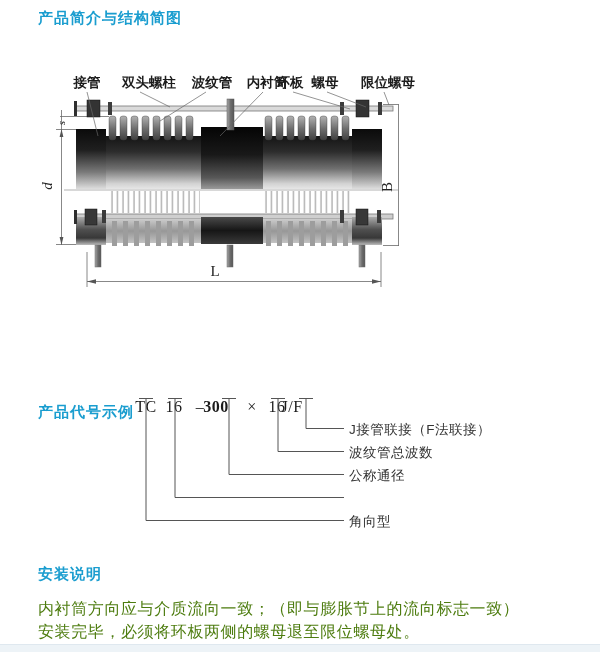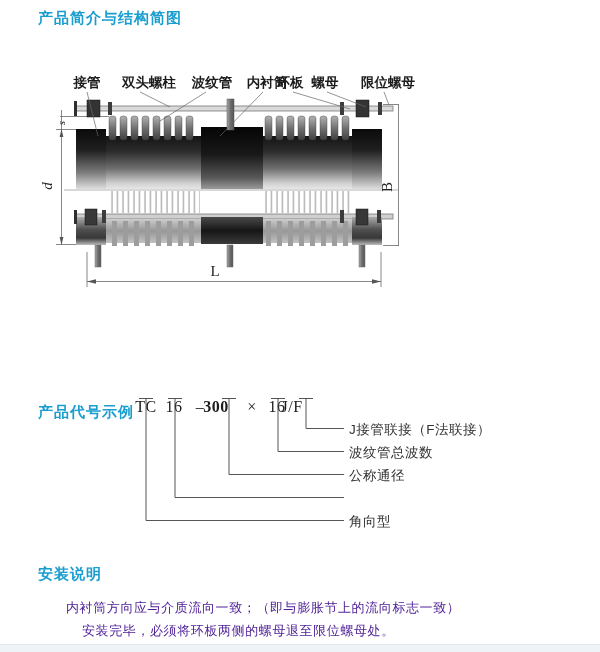--- a/index.html
+++ b/index.html
@@ -11,21 +11,21 @@
     position:absolute;left:38px;font-size:15px;font-weight:bold;color:#1a9dcf;letter-spacing:1px;
   }
   .code-seg{
     position:absolute;top:379px;transform:translateX(-50%);
     font-family:"Liberation Serif","DejaVu Serif",serif;font-size:16px;color:#1b1b1b;letter-spacing:.5px;white-space:nowrap;margin-top:19px;
   }
   .callout{
     position:absolute;left:349px;font-size:13.5px;color:#333;white-space:nowrap;letter-spacing:.5px;
   }
   .install-line{
-    position:absolute;left:66px;font-size:13px;color:#4c1d95;letter-spacing:.6px;white-space:nowrap;
+    position:absolute;left:38px;font-size:16px;color:#4d7c0f;letter-spacing:.6px;white-space:nowrap;
   }
   .bottom-strip{
     position:absolute;left:0;bottom:0;width:600px;height:7px;
     background:#edf3f7;border-top:1px solid #dfe8ef;
   }
   svg{position:absolute;}
   svg text{font-family:"Liberation Sans","DejaVu Sans",sans-serif;}
   .dimtext{font-family:"Liberation Serif","DejaVu Serif",serif;}
 </style>
 </head>
@@ -234,16 +234,16 @@
   </svg>
 
   <div class="callout" style="top:421px;">J接管联接（F法联接）</div>
   <div class="callout" style="top:444px;">波纹管总波数</div>
   <div class="callout" style="top:467px;">公称通径</div>
   <div class="callout" style="top:513px;text-align:center;">角向型</div>
 
   <div class="sec-title" style="top:565px;">安装说明</div>
 
   <div class="install-line" style="top:599px;">内衬筒方向应与介质流向一致；（即与膨胀节上的流向标志一致）</div>
-  <div class="install-line" style="top:622px;margin-left:16px;">安装完毕，必须将环板两侧的螺母退至限位螺母处。</div>
+  <div class="install-line" style="top:622px;">安装完毕，必须将环板两侧的螺母退至限位螺母处。</div>
 
   <div class="bottom-strip"></div>
 </div>
 
 </body></html>

